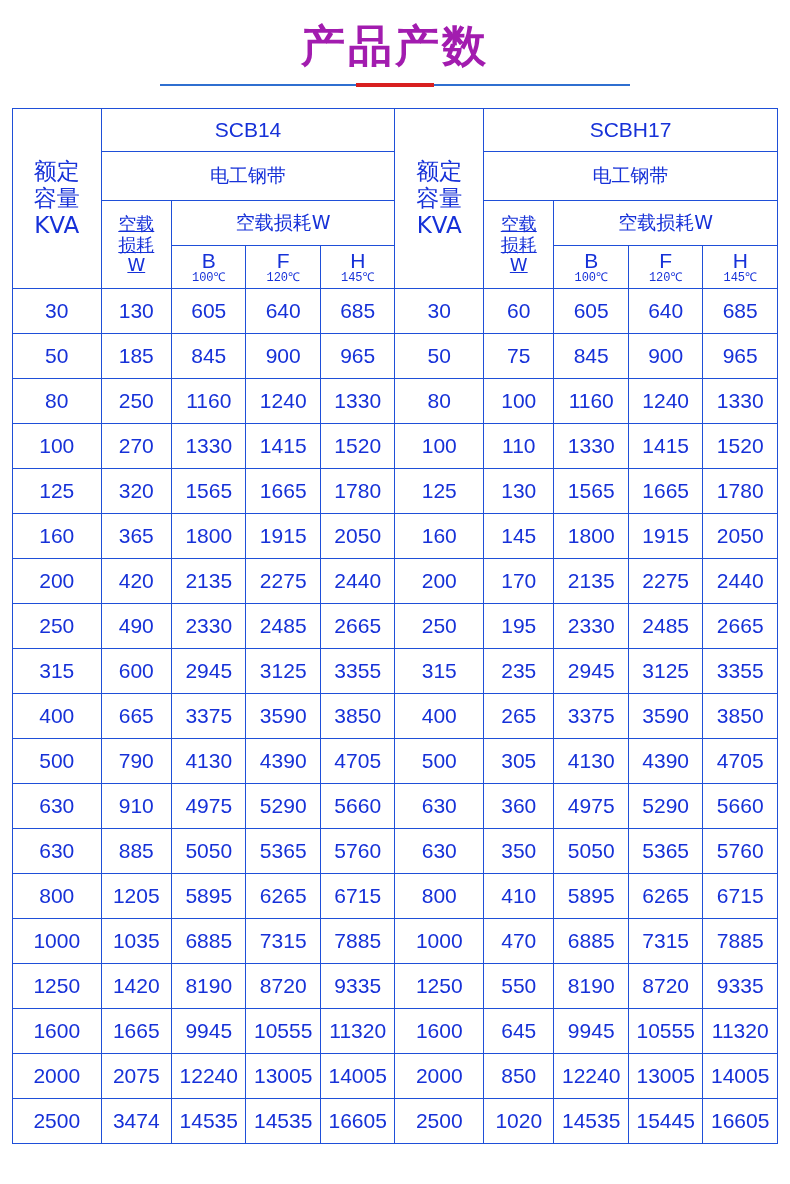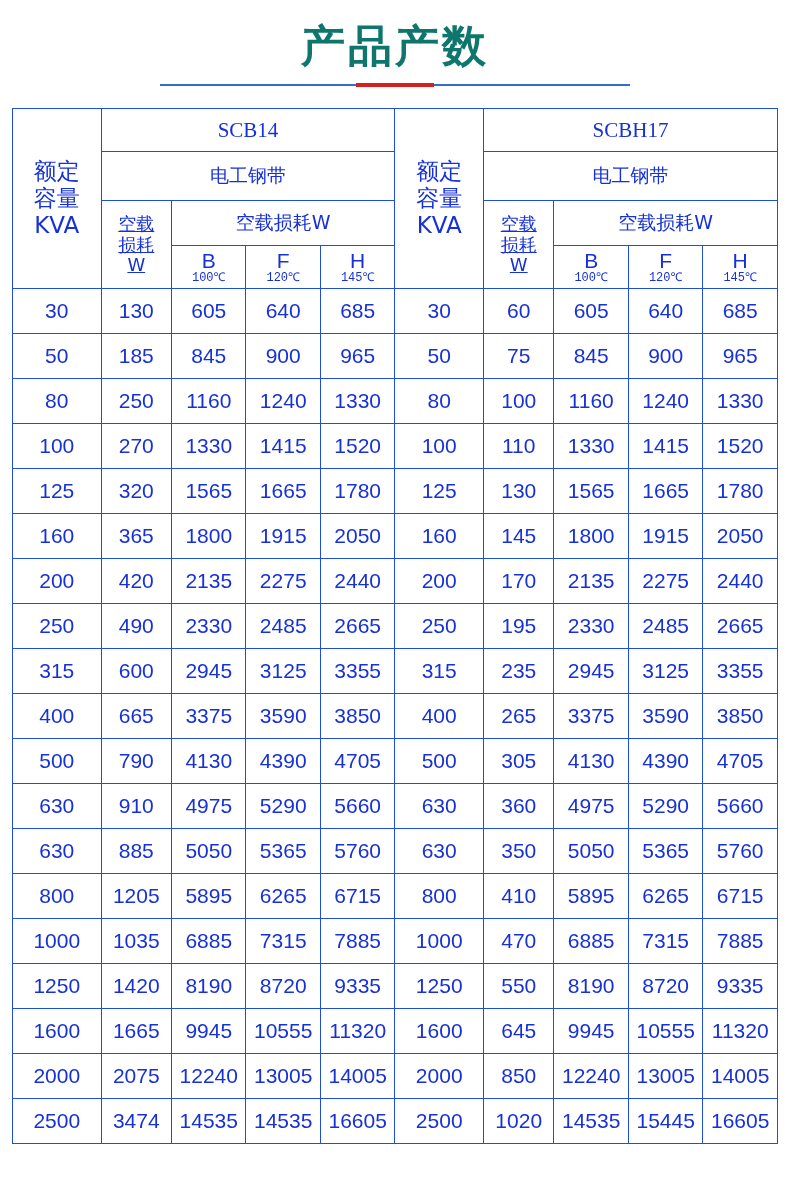--- a/index.html
+++ b/index.html
@@ -20,21 +20,21 @@
     height: 1184px;
     box-sizing: border-box;
   }
   .title-wrap {
     text-align: center;
     padding-top: 22px;
   }
   .title {
     font-size: 44px;
     font-weight: bold;
-    color: #0f766e;
+    color: #a21caf;
     letter-spacing: 3px;
     line-height: 1.1;
     font-family: "DejaVu Sans", "Liberation Sans", sans-serif;
   }
   .title-rule {
     width: 470px;
     margin: 14px auto 0 auto;
     height: 2px;
     background: #2f6fd0;
     position: relative;
@@ -62,21 +62,21 @@
     font-weight: normal;
     padding: 0;
   }
   .cw-cap { width: 88px; }
   .cw-nl  { width: 70px; }
   .cw-v   { width: 74px; }
 
   .hdr-model {
     font-size: 21px;
     height: 42px;
-    font-family: Liberation Serif, serif;
+    font-family: Liberation Sans, sans-serif;
   }
   .hdr-steel {
     font-size: 19px;
     height: 48px;
     font-family: "DejaVu Sans", sans-serif;
   }
   .hdr-cap {
     font-size: 23px;
     line-height: 1.18;
     font-family: "DejaVu Sans", sans-serif;

